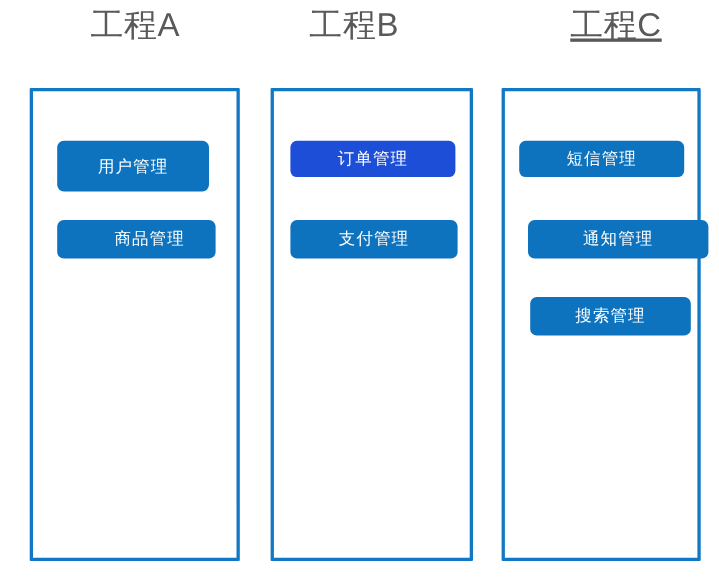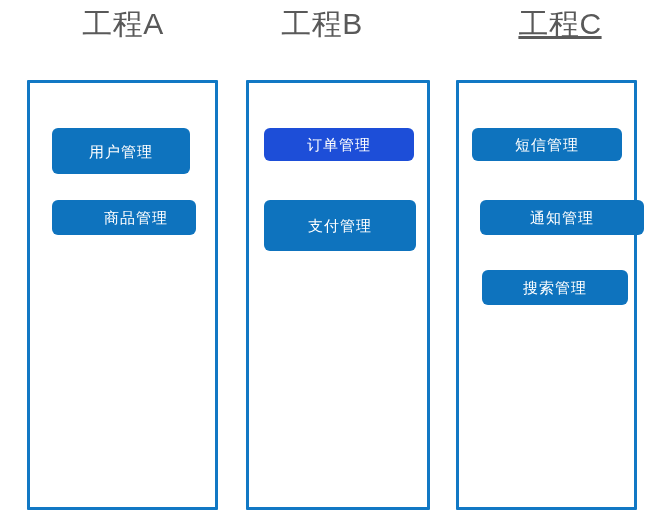--- a/index.html
+++ b/index.html
@@ -57,19 +57,19 @@
 <body>
 
 <div id="canvas" style="background: rgb(255, 255, 255);">
     <div class="col-title" style="left: 60px; top: 10px; width: 126px; color: rgb(89, 89, 89);">工程A</div>
     <div class="project-box" style="left: 27px; top: 80px; width: 191px; height: 430px; border-color: rgb(17, 120, 196);"></div>
     <button class="btn" style="left: 52px; top: 128px; width: 138px; height: 46px; background: rgb(14, 115, 190); color: rgb(255, 255, 255);">用户管理</button>
     <button class="btn" style="left: 52px; top: 200px; width: 144px; height: 35px; background: rgb(14, 115, 190); color: rgb(255, 255, 255); padding-left: 24px;">商品管理</button>
     <div class="col-title" style="left: 259px; top: 10px; width: 126px; color: rgb(89, 89, 89);">工程B</div>
     <div class="project-box" style="left: 246px; top: 80px; width: 184px; height: 430px; border-color: rgb(17, 120, 196);"></div>
     <button class="btn" style="left: 264px; top: 128px; width: 150px; height: 33px; background: #1d4ed8; color: rgb(255, 255, 255);">订单管理</button>
-    <button class="btn" style="left: 264px; top: 200px; width: 152px; height: 51px; background: rgb(14, 115, 190); color: rgb(255, 255, 255);">支付管理</button>
+    <button class="btn" style="left: 264px; top: 200px; width: 152px; height: 35px; background: rgb(14, 115, 190); color: rgb(255, 255, 255);">支付管理</button>
     <div class="col-title" style="left: 497px; top: 10px; width: 126px; color: rgb(89, 89, 89); text-decoration: underline;">工程C</div>
     <div class="project-box" style="left: 456px; top: 80px; width: 181px; height: 430px; border-color: rgb(17, 120, 196);"></div>
     <button class="btn" style="left: 472px; top: 128px; width: 150px; height: 33px; background: rgb(14, 115, 190); color: rgb(255, 255, 255);">短信管理</button>
     <button class="btn" style="left: 480px; top: 200px; width: 164px; height: 35px; background: rgb(14, 115, 190); color: rgb(255, 255, 255);">通知管理</button>
     <button class="btn" style="left: 482px; top: 270px; width: 146px; height: 35px; background: rgb(14, 115, 190); color: rgb(255, 255, 255);">搜索管理</button>
   </div>
 
 </body></html>

